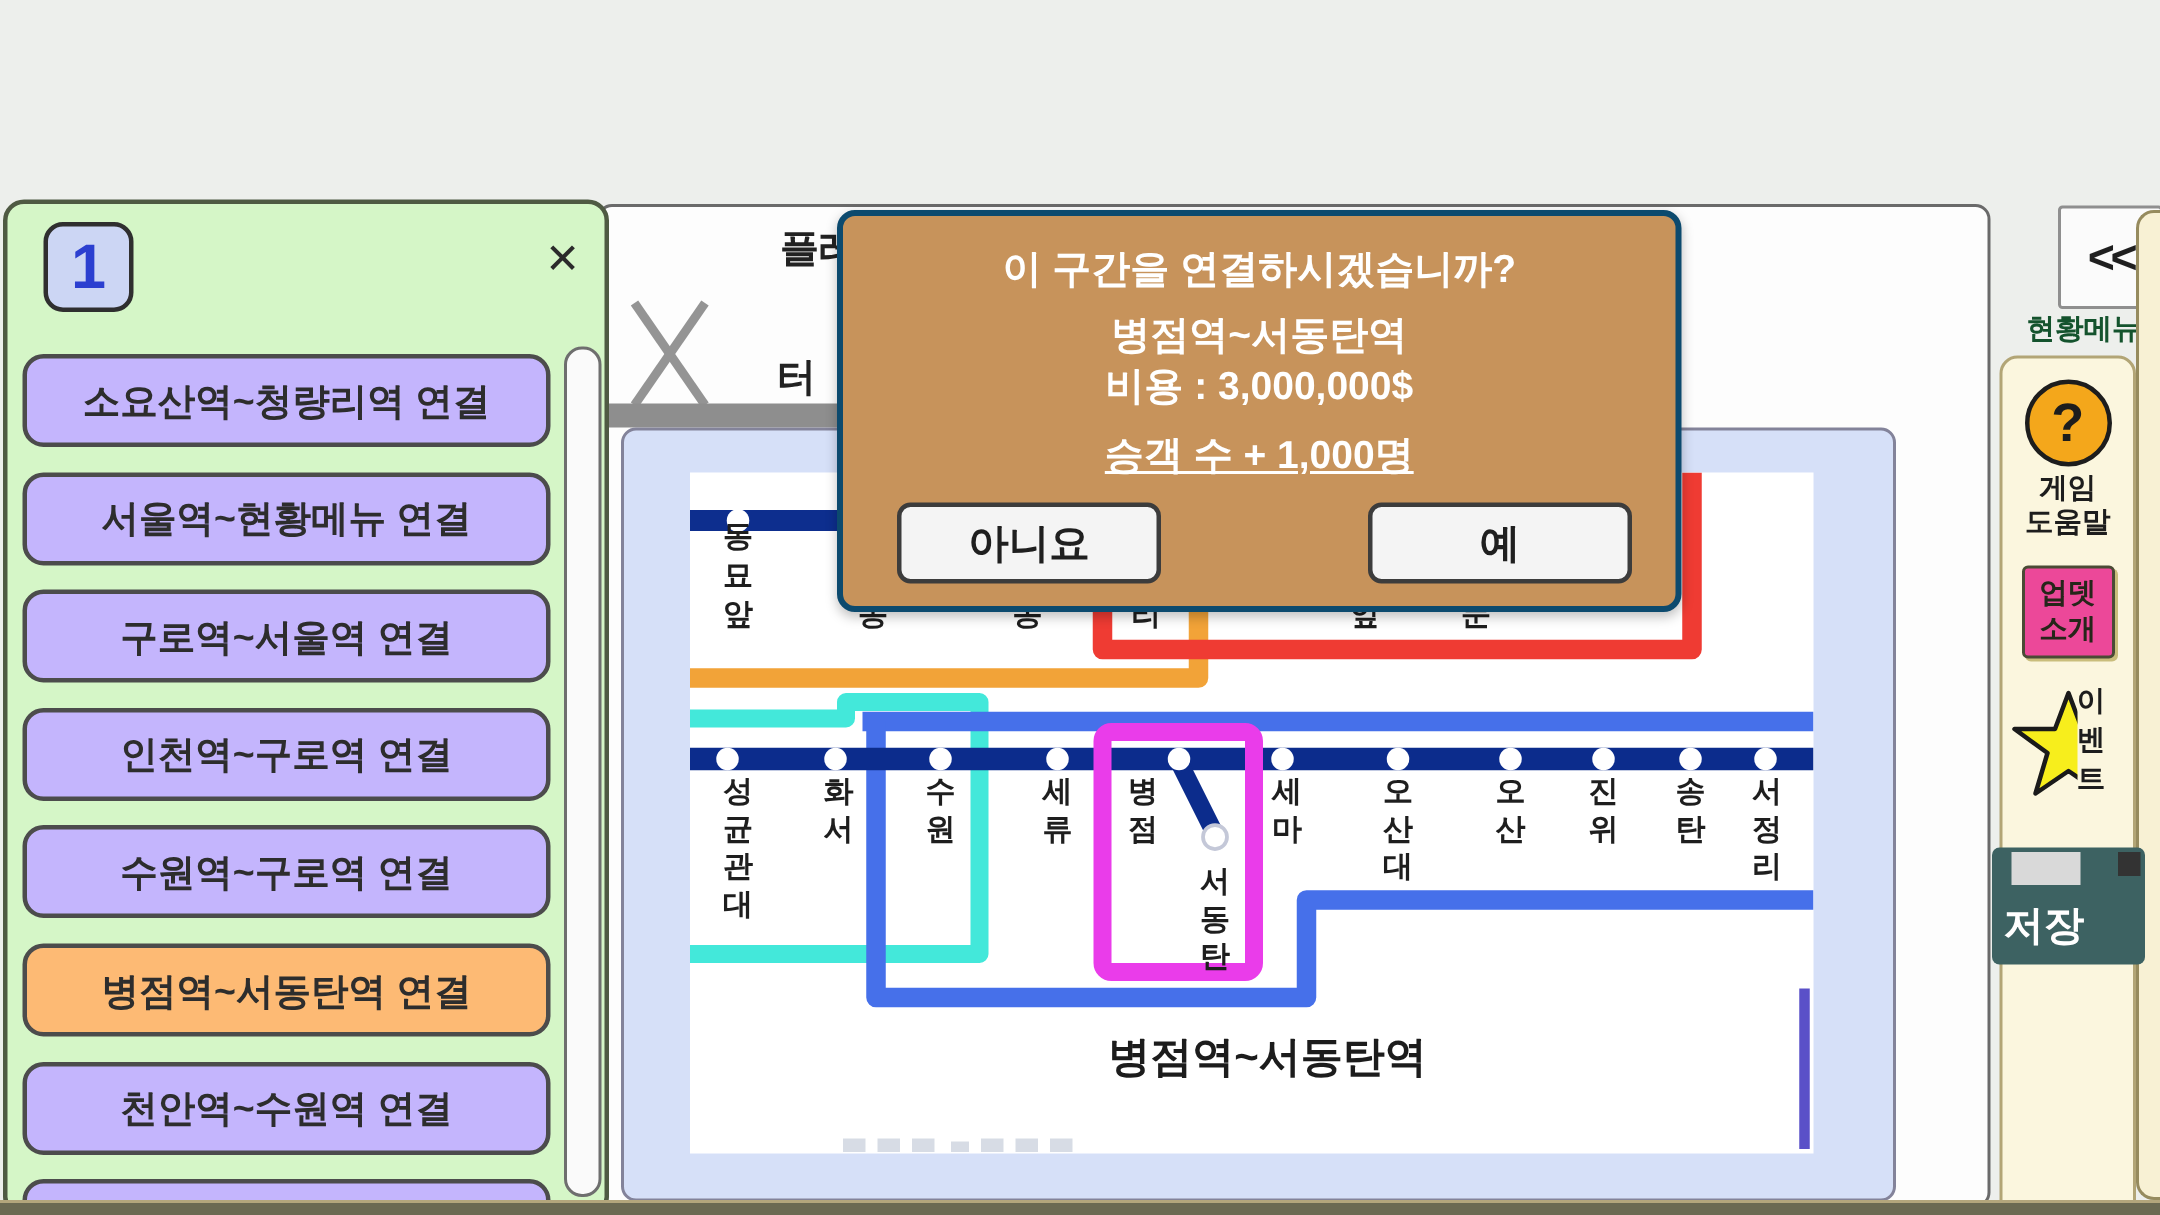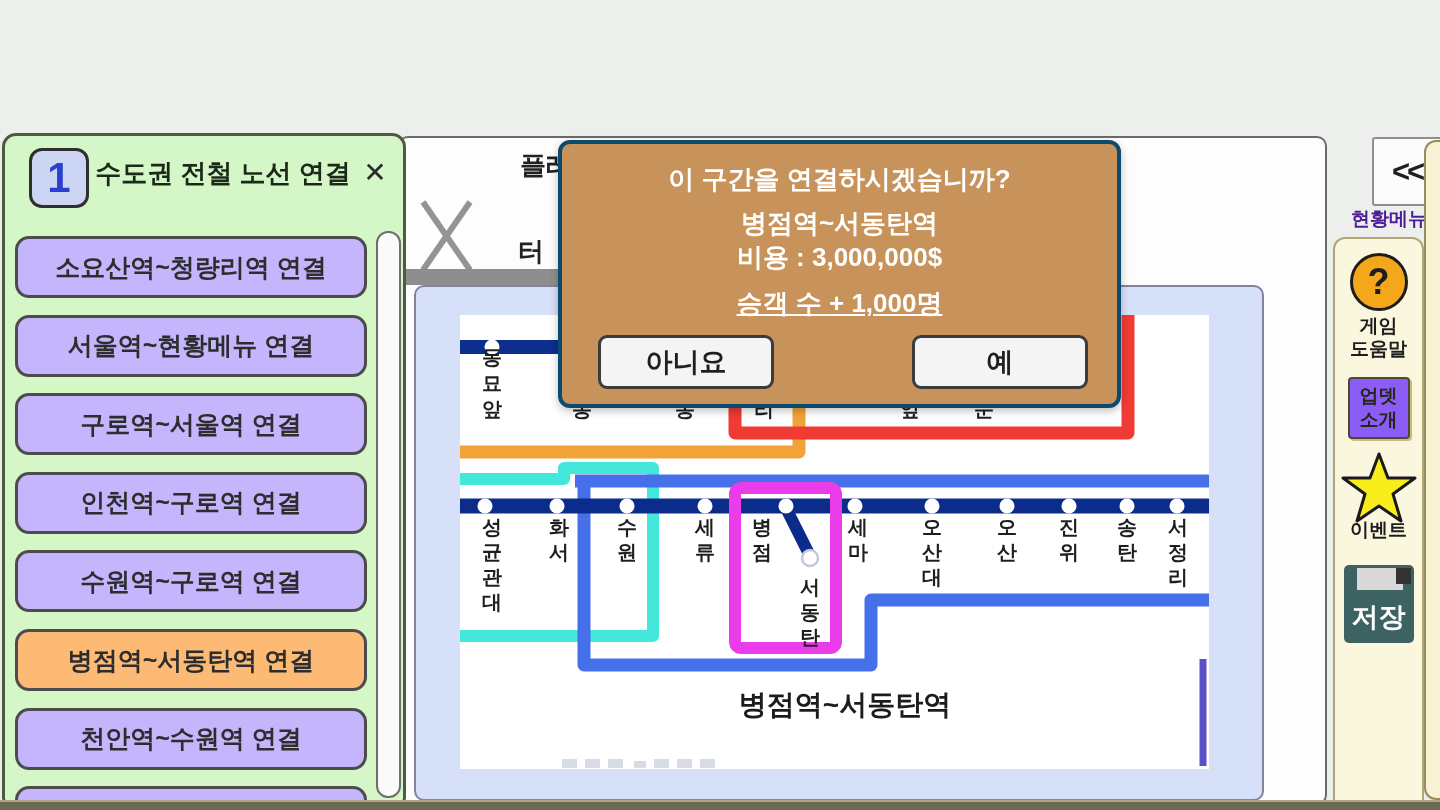--- a/index.html
+++ b/index.html
@@ -41,36 +41,36 @@
   .dialog .sec{position:absolute;top:62px;width:100%;font-size:26px;}
   .dialog .cost{position:absolute;top:96px;width:100%;font-size:26px;}
   .dialog .bonus{position:absolute;top:142px;width:100%;font-size:26px;text-decoration:underline;}
   .dlgbtn{position:absolute;top:191px;height:54px;background:#f4f4f4;border:3px solid #3c3c3c;border-radius:9px;
           color:#1f1f1f;font-size:27px;font-weight:bold;display:flex;align-items:center;justify-content:center;box-sizing:border-box;}
   .dlgbtn.no{left:36px;width:176px;} .dlgbtn.yes{left:350px;width:176px;}
   
   .collapsebtn{left:1372px;top:137px;width:66px;height:65px;background:#fbfbfb;border:2px solid #8f8f8f;
                border-radius:3px;z-index:15;display:flex;align-items:center;justify-content:center;
                font-size:31px;font-weight:bold;color:#1f1f1f;letter-spacing:-3px;}
-  .menulabel{left:1338px;top:206px;width:102px;text-align:center;font-size:19px;font-weight:bold;color:#4c1d95;z-index:15;}
+  .menulabel{left:1338px;top:206px;width:102px;text-align:center;font-size:19px;font-weight:bold;color:#14532d;z-index:15;}
   .sliver{left:1424px;top:140px;width:18px;height:660px;background:#f8f1d4;border:2px solid #968b5e;border-right:none;
           border-radius:12px 0 0 12px;z-index:16;box-sizing:border-box;}
   .iconpanel{left:1333px;top:237px;width:91px;height:578px;background:#fbf6de;border:2px solid #b2a576;
              border-radius:12px;z-index:17;box-sizing:border-box;display:flex;flex-direction:column;align-items:center;}
   .helpcircle{margin-top:14px;width:52px;height:52px;border-radius:50%;background:#f4a71b;border:3px solid #1d1d1d;
               display:flex;align-items:center;justify-content:center;font-size:36px;font-weight:bold;color:#1d1d1d;}
   .iconlabel{font-size:19px;font-weight:bold;color:#1d1d1d;text-align:center;line-height:23px;margin-top:3px;}
-  .scrollicon{margin-top:17px;width:58px;height:58px;background:#8b5cf6;border:2px solid #4a4a35;border-radius:4px;
+  .scrollicon{margin-top:17px;width:58px;height:58px;background:#ec4899;border:2px solid #4a4a35;border-radius:4px;
               display:flex;flex-direction:column;align-items:center;justify-content:center;
               font-size:19px;font-weight:bold;color:#26261a;line-height:24px;box-shadow:2px 2px 0 #c9bd7c;}
-  .starwrap{margin-top:12px;position:relative;width:78px;height:92px;display:flex;flex-direction:column;align-items:center;}
+  .starwrap{margin-top:12px;position:relative;width:78px;height:92px;display:flex;align-items:center;}
   .starlabel{font-size:19px;font-weight:bold;color:#1d1d1d;margin-top:-8px;}
   .gearwrap{margin-top:14px;position:relative;width:84px;height:84px;}
   .gearwrap .optlabel{position:absolute;left:0;top:30px;width:84px;text-align:center;font-size:24px;font-weight:bold;color:#111;}
-  .floppy{margin-top:22px;position:relative;width:70px;height:78px;background:#3d6262;border-radius:5px;}
+  .floppy{margin-top:22px;position:relative;width:70px;height:78px;background:#3d6262;border-radius:5px;padding-left:32px;}
   .floppy .flabel{position:absolute;left:13px;top:3px;width:46px;height:22px;background:#d9d9d9;}
   .floppy .fsq{position:absolute;right:3px;top:3px;width:15px;height:16px;background:#333;}
   .floppy .ftext{position:absolute;left:0;top:34px;width:70px;text-align:center;color:#fff;font-size:27px;font-weight:bold;}
   
   .bottombar{left:0;top:800px;width:1440px;height:10px;background:#6b6a52;border-top:2px solid #b3a67c;z-index:25;box-sizing:border-box;}
 </style>
 </head>
 <body>
 
 <div class="stage">
@@ -154,21 +154,20 @@
           <rect x="632" y="759" width="12" height="7"></rect>
         <rect x="652" y="757" width="15" height="9"></rect>
           <rect x="675" y="757" width="15" height="9"></rect>
         <rect x="698" y="757" width="15" height="9"></rect>
       </g>
     </svg>
   </div>
 
   <div class="abs greenpanel">
     <div class="badge1">1</div>
-    <div class="ptitle">수도권 전철 노선 연결</div>
     <div class="pclose">✕</div>
     <div id="linebtn-list">
         <div class="linebtn" style="top: 100px;">소요산역~청량리역 연결</div>
         <div class="linebtn" style="top: 178.6px;">서울역~현황메뉴 연결</div>
         <div class="linebtn" style="top: 257.2px;">구로역~서울역 연결</div>
         <div class="linebtn" style="top: 335.8px;">인천역~구로역 연결</div>
         <div class="linebtn" style="top: 414.4px;">수원역~구로역 연결</div>
         <div class="linebtn active" style="top: 493px;">병점역~서동탄역 연결</div>
         <div class="linebtn" style="top: 571.6px;">천안역~수원역 연결</div>
       </div>

